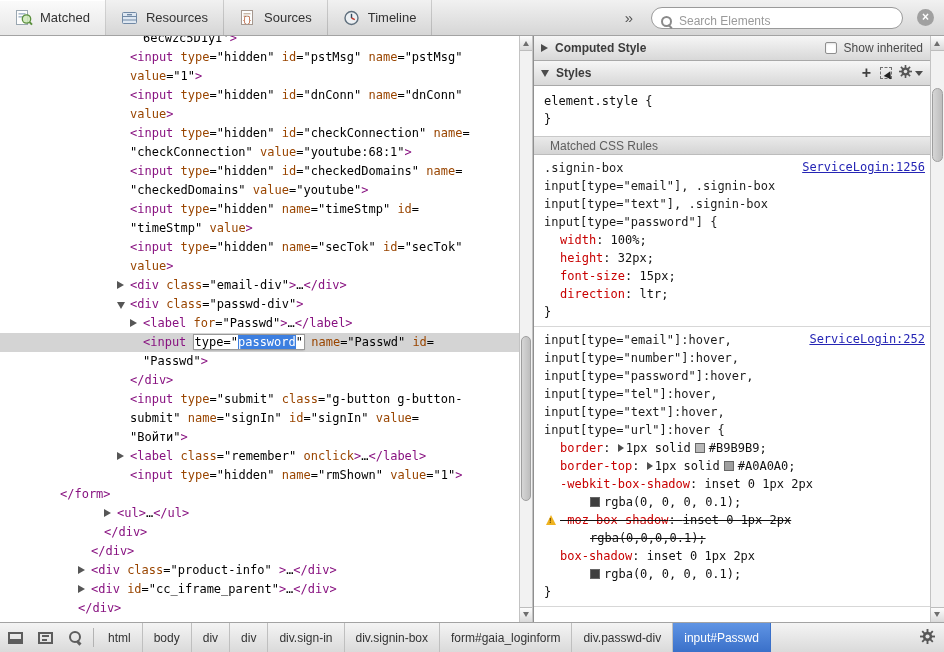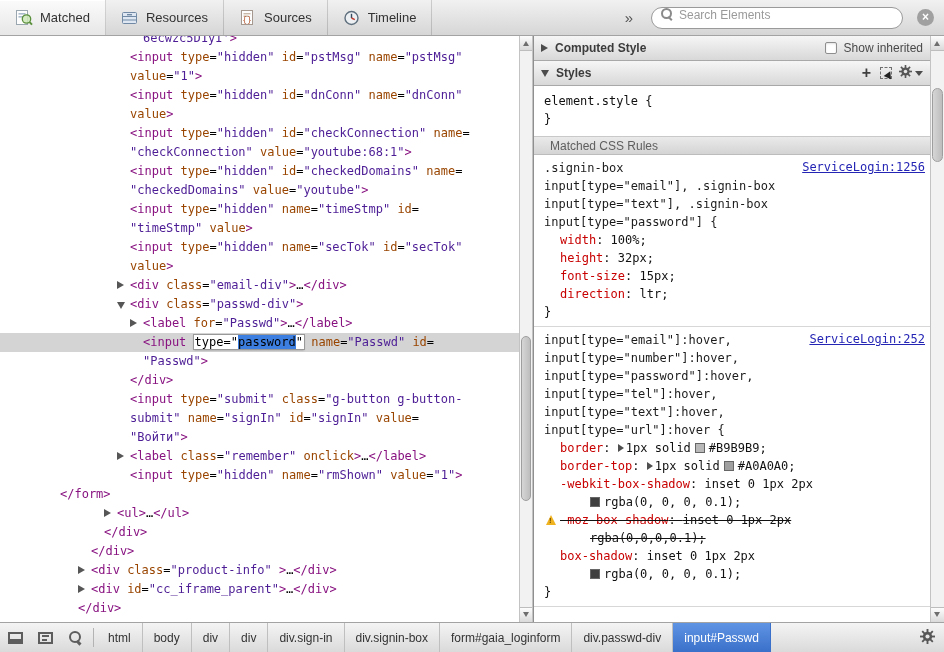--- a/index.html
+++ b/index.html
@@ -11,47 +11,47 @@
   .toolbar { flex:0 0 36px; height:36px; background:linear-gradient(#f1f1f1,#d6d6d6);
              border-bottom:1px solid #a3a3a3; display:flex; align-items:stretch; }
   .tabs { display:flex; align-items:stretch; }
   .tab { display:flex; align-items:center; gap:7px; padding:0 15px; font-size:13px; color:#333;
          border-right:1px solid rgba(0,0,0,0.15); cursor:default; }
   .tab.active { background:linear-gradient(#fbfbfb,#e7e7e7); box-shadow:inset 0 1px 0 #fff; }
   .tab-icon { width:18px; height:16px; display:inline-flex; }
   .toolbar-right { margin-left:auto; display:flex; align-items:center; gap:14px; padding-right:10px; }
   .overflow-chev { font-size:15px; color:#555; padding:0 4px; }
   .searchbox { width:252px; height:22px; background:#fff; border:1px solid #9a9a9a; border-radius:12px;
-               display:flex; align-items:flex-start; padding:0 9px; gap:6px; }
+               display:flex; align-items:flex-end; padding:0 9px; gap:6px; }
   .searchbox input { border:none; outline:none; flex:1; font-size:12px; color:#333; background:transparent;
                      font-family:"Liberation Sans",sans-serif; }
   .searchbox input::placeholder { color:#9a9a9a; }
   .mag { width:12px; height:12px; position:relative; flex:0 0 12px; }
   .mag::before { content:""; position:absolute; left:0; top:0; width:7px; height:7px;
                  border:2px solid #8a8a8a; border-radius:50%; }
   .mag::after { content:""; position:absolute; left:8px; top:8px; width:5px; height:2px;
                 background:#8a8a8a; transform:rotate(45deg); transform-origin:0 0; }
   .closebtn { width:17px; height:17px; border-radius:50%; background:#a0a0a0; color:#fff;
               font-size:12px; line-height:16px; text-align:center; font-weight:bold; cursor:default; }
 
   
   .main { flex:1; display:flex; min-height:0; }
 
   .dom-panel { flex:0 0 519px; width:519px; background:#fff; overflow:hidden; position:relative;
                font-family:"DejaVu Sans Mono",monospace; font-size:12px; color:#000; }
   .dom-lines { margin-top:-7px; }
   .dom-line { height:19px; line-height:19px; white-space:pre; position:relative; }
   .dom-line.selected { background:#d4d4d4; }
-  .tk-t { color:#881280; } .tk-a { color:#994500; } .tk-v { color:#4c1d95; } .tk-p { color:#000; }
+  .tk-t { color:#881280; } .tk-a { color:#994500; } .tk-v { color:#000000; } .tk-p { color:#000; }
   .tri { position:absolute; width:0; height:0; }
   .tri-r { border-left:7px solid #565656; border-top:4.5px solid transparent; border-bottom:4.5px solid transparent; top:5px; }
   .tri-d { border-top:7px solid #565656; border-left:4.5px solid transparent; border-right:4.5px solid transparent; top:7px; }
   .attr-editor { background:#fff; outline:1px solid #999; box-shadow:0 1px 2px rgba(0,0,0,.35); padding:0 1px; }
   .ed-plain { color:#000; }
-  .ed-sel { background:#3d7fe0; color:#000000;margin-top:12px; }
+  .ed-sel { background:#3d7fe0; color:#ffffff;margin-top:12px; }
 
   
   .vscroll { flex:0 0 14px; width:14px; position:relative; background:#f2f2f2;
              border-left:1px solid #c3c3c3; border-right:1px solid #c3c3c3; }
   .vs-btn { position:absolute; left:0; width:100%; height:15px; background:linear-gradient(#fdfdfd,#dadada); }
   .vs-btn.up { top:0; border-bottom:1px solid #bdbdbd; }
   .vs-btn.down { bottom:0; border-top:1px solid #bdbdbd; }
   .vs-btn::after { content:""; position:absolute; left:3px; width:0; height:0;
                    border-left:3.5px solid transparent; border-right:3.5px solid transparent; }
   .vs-btn.up::after { top:5px; border-bottom:5px solid #6e6e6e; }

